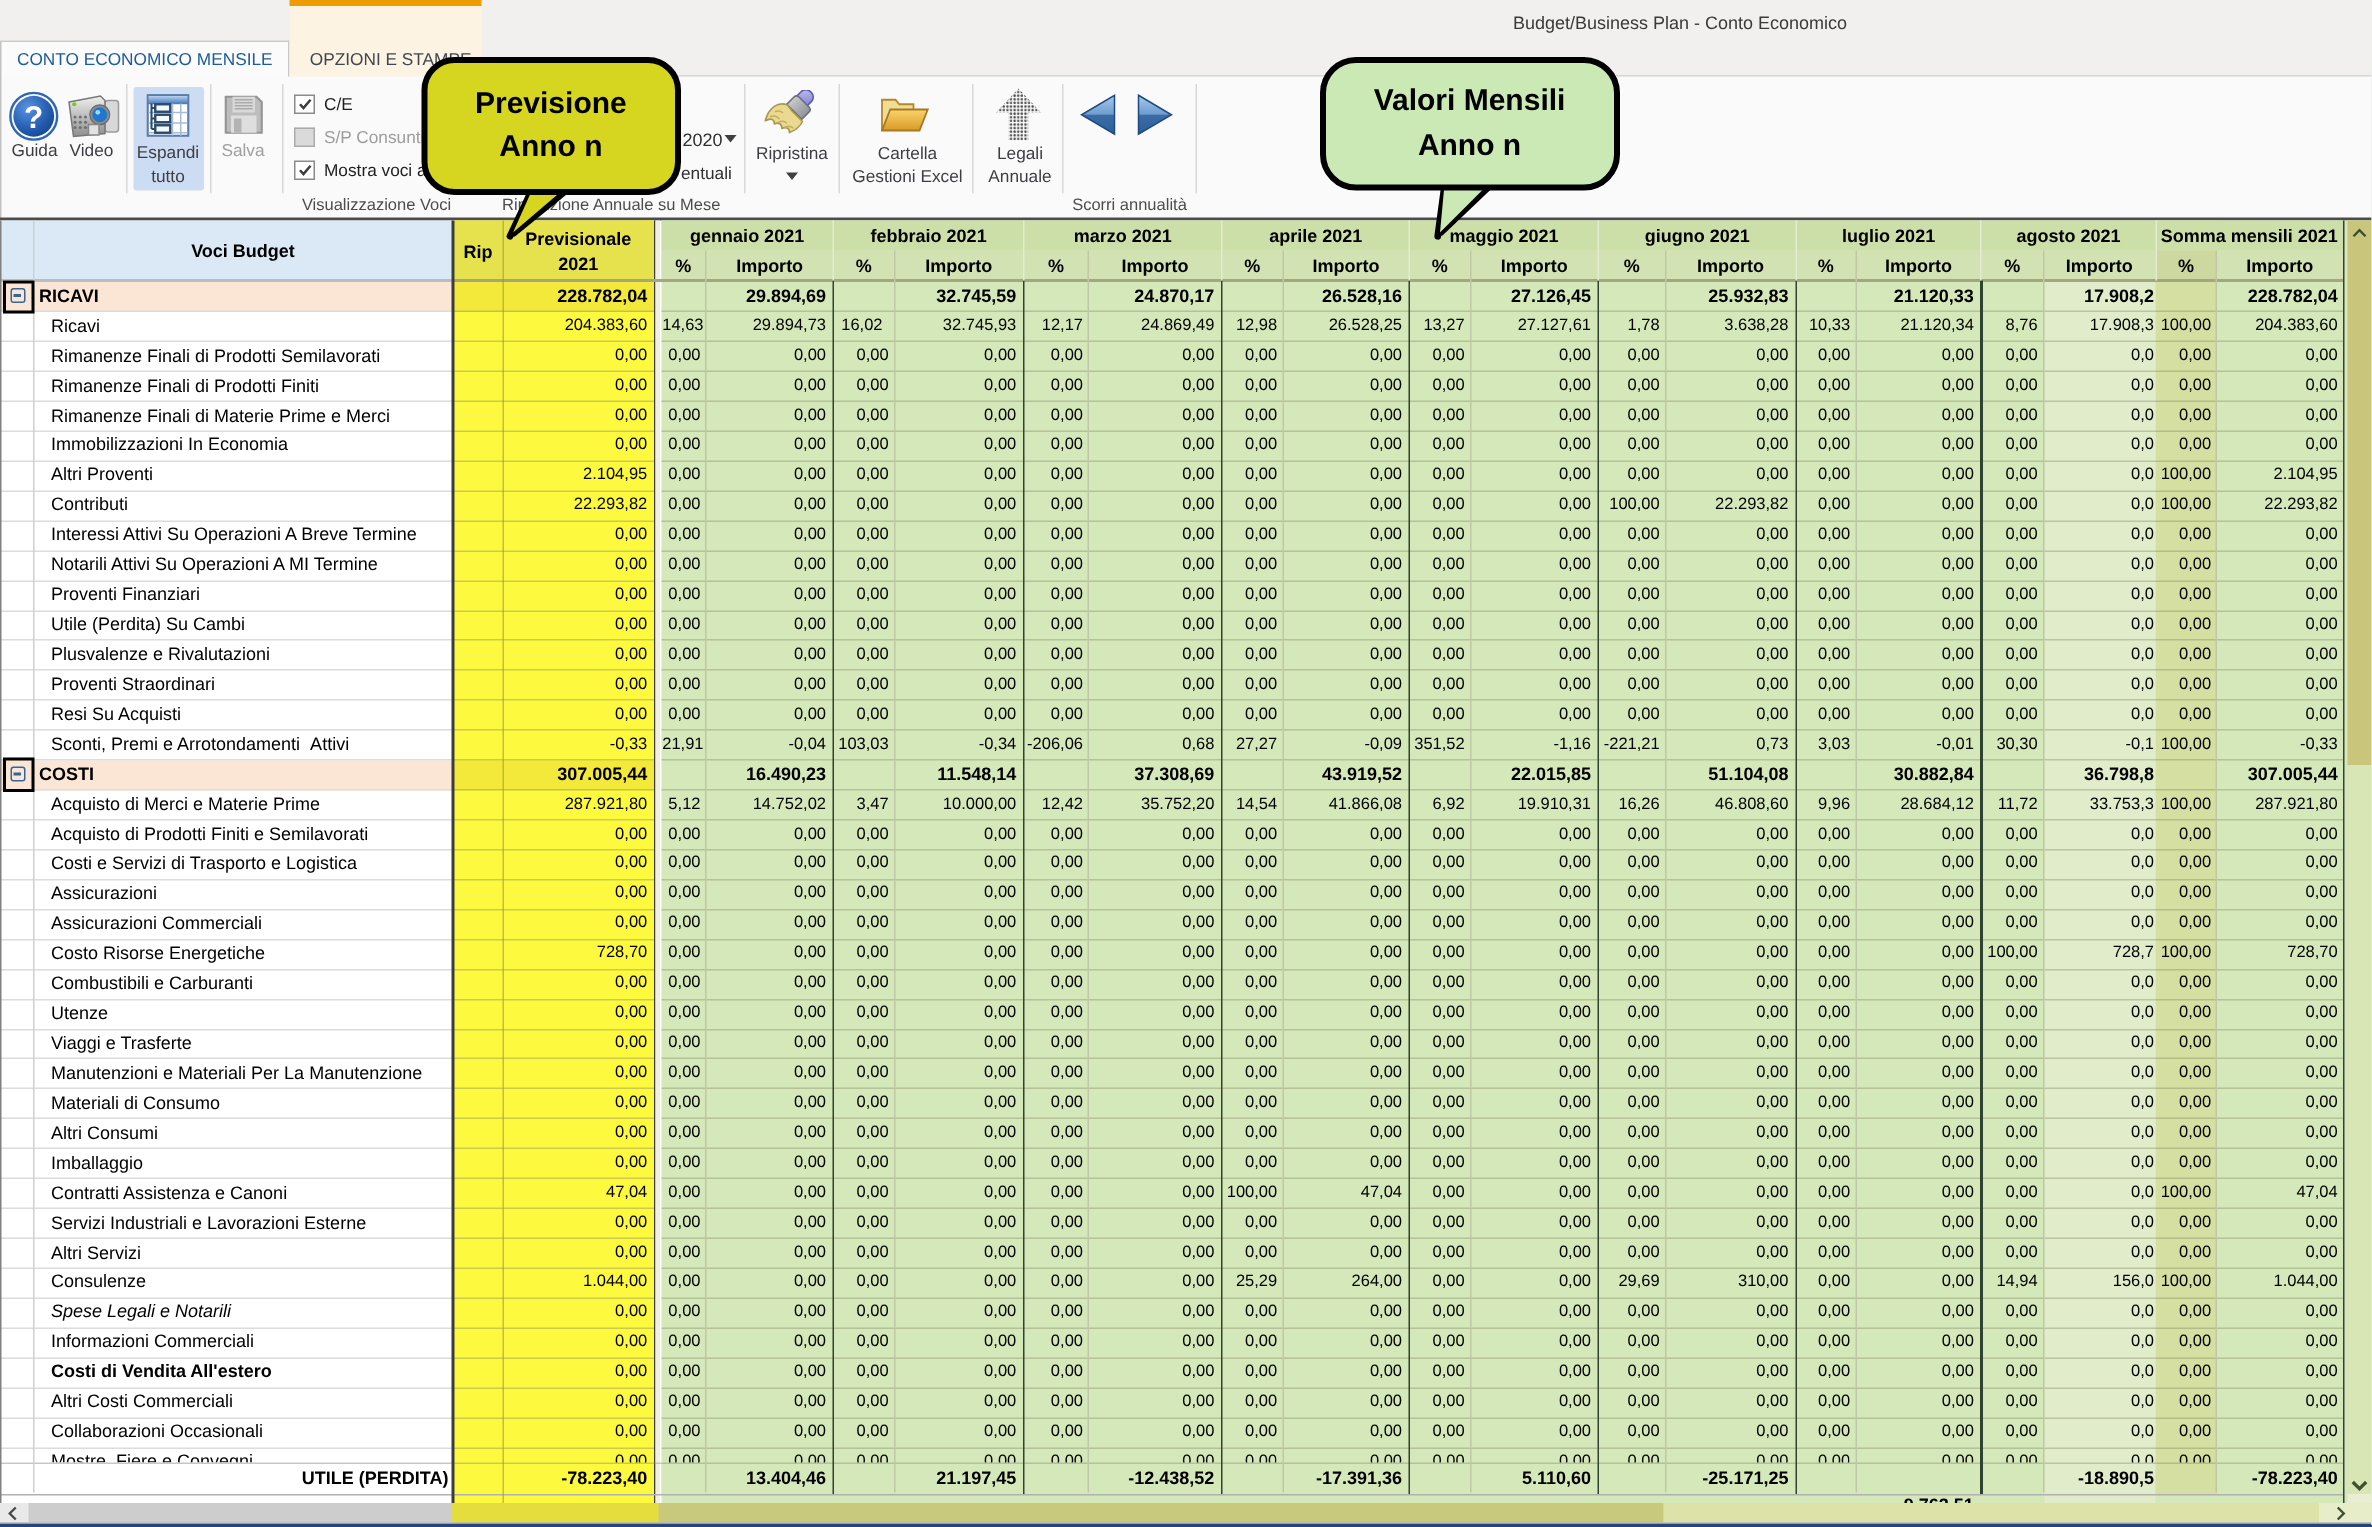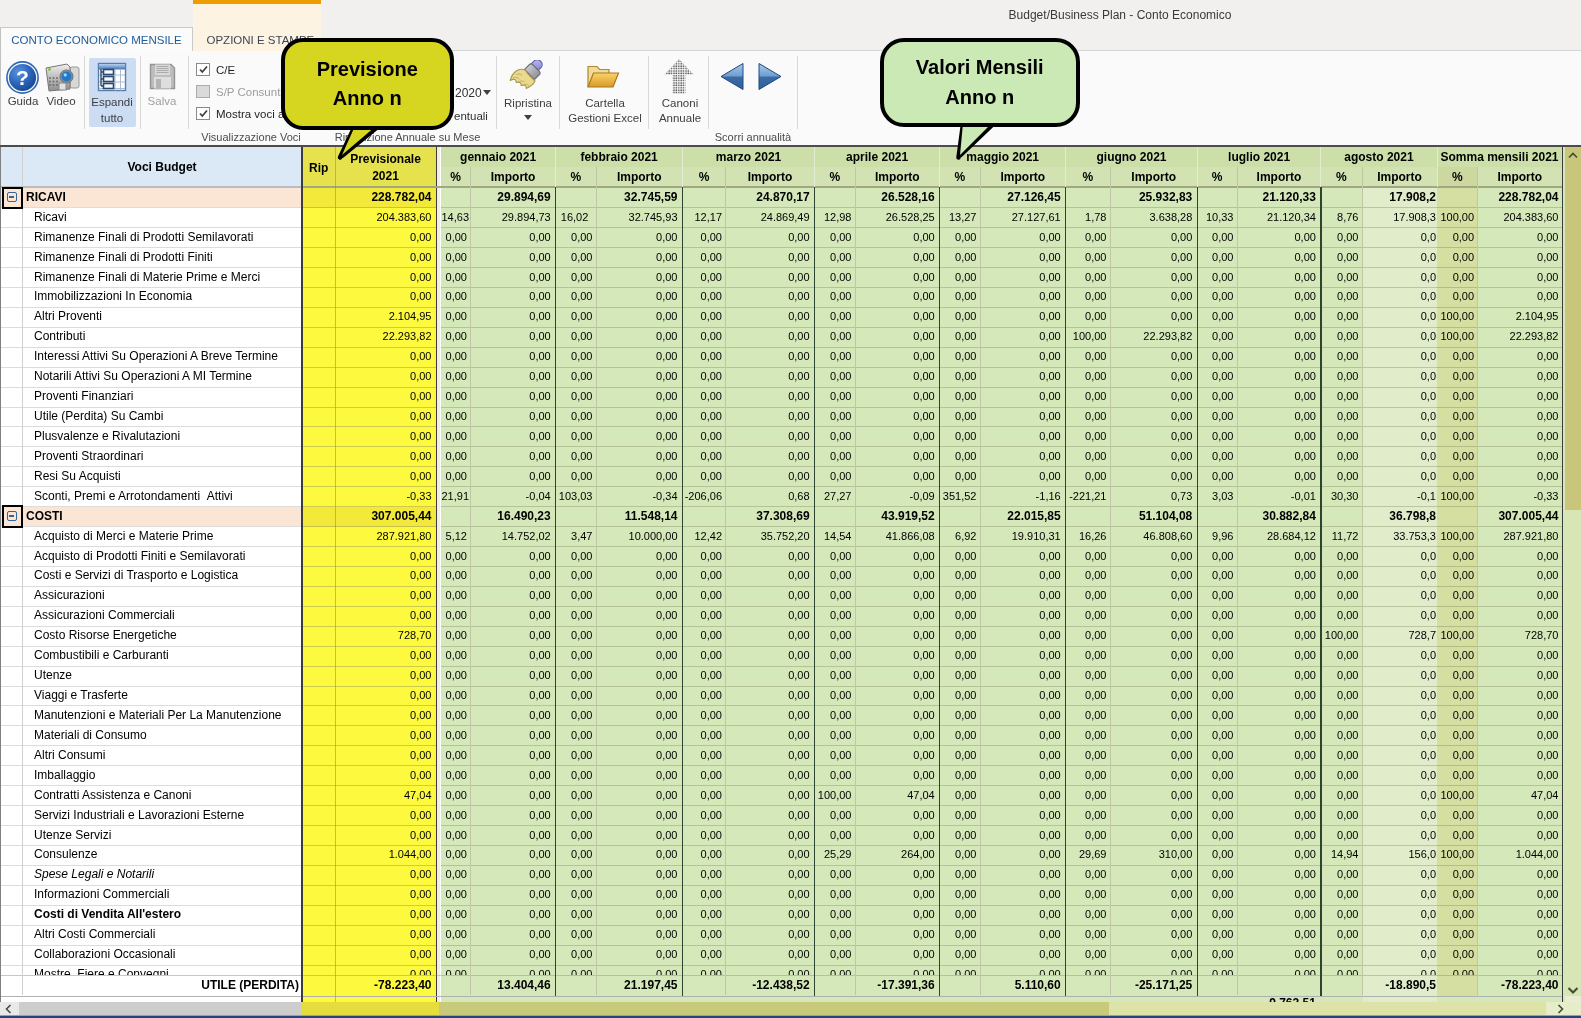--- a/index.html
+++ b/index.html
@@ -145,21 +145,21 @@
 <div class="rl" style="left:570px;top:96.5px;width:70px;height:14px;">Cartella</div>
 <div class="rl" style="left:560px;top:111.5px;width:90px;height:14px;">Gestioni Excel</div>
 <svg style="left:661px;top:58px" width="36" height="38" viewBox="0 0 36 38">
 <defs>
       <pattern id="dots" width="2.4" height="2.4" patternUnits="userSpaceOnUse">
         <circle cx="1" cy="1" r=".8" fill="#474747"></circle>
       </pattern>
     </defs>
 <path d="M18 1 L33 17 L24.5 17 L24.5 36 L11.5 36 L11.5 17 L3 17 Z" fill="url(#dots)"></path>
 </svg>
-<div class="rl" style="left:645px;top:96.5px;width:70px;height:14px;">Canoni</div>
+<div class="rl" style="left:645px;top:96.5px;width:70px;height:14px;">Legali</div>
 <div class="rl" style="left:645px;top:111.5px;width:70px;height:14px;">Annuale</div>
 <svg style="left:718px;top:62px" width="66" height="29" viewBox="0 0 66 29">
 <defs>
       <linearGradient id="ga" x1="0" y1="0" x2="0" y2="1">
         <stop offset="0%" stop-color="#a9c8ea"></stop>
         <stop offset="48%" stop-color="#6f9ed0"></stop>
         <stop offset="52%" stop-color="#3c6ca6"></stop>
         <stop offset="100%" stop-color="#2c5e9a"></stop>
       </linearGradient>
     </defs>
@@ -834,21 +834,21 @@
 <div class="n" style="left:940.7px;top:805.6300000000001px;width:35.799999999999955px;height:19.93px;">0,00</div>
 <div class="n" style="left:980.0px;top:805.6300000000001px;width:80.70000000000005px;height:19.93px;">0,00</div>
 <div class="n" style="left:1066.7px;top:805.6300000000001px;width:39.799999999999955px;height:19.93px;">0,00</div>
 <div class="n" style="left:1110.0px;top:805.6300000000001px;width:82.29999999999995px;height:19.93px;">0,00</div>
 <div class="n" style="left:1198.3px;top:805.6300000000001px;width:35.200000000000045px;height:19.93px;">0,00</div>
 <div class="n" style="left:1237.0px;top:805.6300000000001px;width:78.90000000000009px;height:19.93px;">0,00</div>
 <div class="n" style="left:1321.9px;top:805.6300000000001px;width:36.59999999999991px;height:19.93px;">0,00</div>
 <div class="n" style="left:1362.0px;top:805.6300000000001px;width:74.0px;height:19.93px;">0,0</div>
 <div class="n" style="left:1438.0px;top:805.6300000000001px;width:36.09999999999991px;height:19.93px;">0,00</div>
 <div class="n" style="left:1477.6px;top:805.6300000000001px;width:80.90000000000009px;height:19.93px;">0,00</div>
-<div class="lb" style="left:34px;top:825.56px;width:266px;height:19.93px;">Utenze Servizi</div>
+<div class="lb" style="left:34px;top:825.56px;width:266px;height:19.93px;">Altri Servizi</div>
 <div class="n" style="left:335.5px;top:825.56px;width:96px;height:19.93px;">0,00</div>
 <div class="n" style="left:441.5px;top:825.56px;width:25.5px;height:19.93px;">0,00</div>
 <div class="n" style="left:470.5px;top:825.56px;width:80.20000000000005px;height:19.93px;">0,00</div>
 <div class="n" style="left:556.7px;top:825.56px;width:35.799999999999955px;height:19.93px;">0,00</div>
 <div class="n" style="left:596.0px;top:825.56px;width:81.5px;height:19.93px;">0,00</div>
 <div class="n" style="left:683.5px;top:825.56px;width:38.5px;height:19.93px;">0,00</div>
 <div class="n" style="left:725.5px;top:825.56px;width:84.10000000000002px;height:19.93px;">0,00</div>
 <div class="n" style="left:815.6px;top:825.56px;width:35.89999999999998px;height:19.93px;">0,00</div>
 <div class="n" style="left:855.0px;top:825.56px;width:79.70000000000005px;height:19.93px;">0,00</div>
 <div class="n" style="left:940.7px;top:825.56px;width:35.799999999999955px;height:19.93px;">0,00</div>

